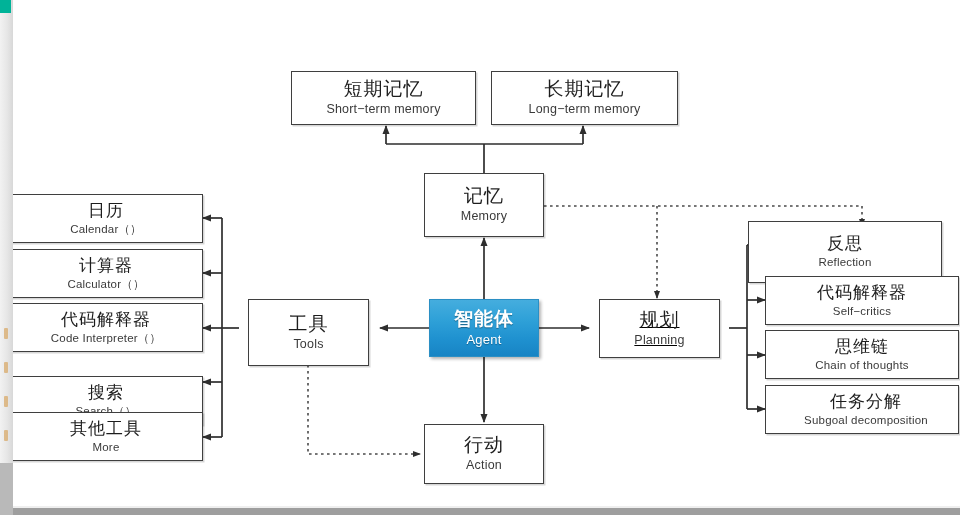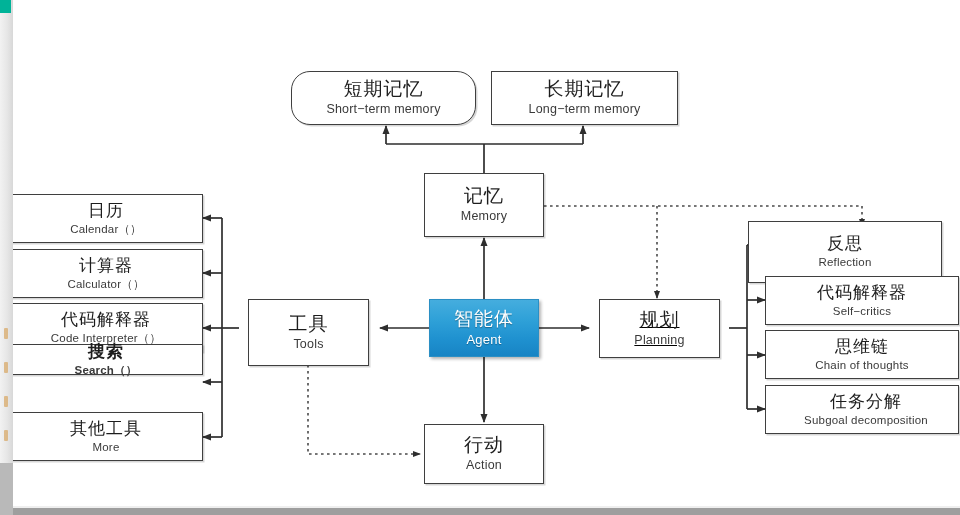--- a/index.html
+++ b/index.html
@@ -26,21 +26,21 @@
   .node .cn{color:#1d1d1d;font-size:19px;letter-spacing:1px;margin-bottom:3px;}
   .node .en{color:#3a3a3a;font-size:12.5px;letter-spacing:.2px;}
 
   .node.small .cn{font-size:17px;}
   .node.small .en{font-size:11.5px;}
 
   .node.agent{
       background:linear-gradient(to bottom,#45adde 0%,#2fa1d8 35%,#1e90cf 72%,#1784c4 100%);
       border:1px solid #2b8fc4;
       box-shadow:2px 2px 3px rgba(0,0,0,.30);}
-  .node.agent .cn{color:#ffffff;font-weight:normal;font-size:19px;
+  .node.agent .cn{color:#ffffff;font-weight:bold;font-size:19px;
       text-shadow:0 1px 1px rgba(0,0,0,.35);}
   .node.agent .en{color:#ffffff;font-size:13px;
       text-shadow:0 1px 1px rgba(0,0,0,.3);}
 </style>
 </head>
 <body>
 
 <div id="stage">
 
   <svg class="diagram" viewBox="0 0 960 515">
@@ -85,21 +85,21 @@
 
     <g stroke="#4a4a4a" stroke-width="1.6" fill="none" stroke-dasharray="2.6 3.4" stroke-linecap="butt">
 
       <path d="M544,206 L862,206 L862,226" marker-end="url(#arrowd)"></path>
       <path d="M657,206 L657,298" marker-end="url(#arrowd)"></path>
 
       <path d="M308,359 L308,454 L420,454" marker-end="url(#arrowd)"></path>
     </g>
   </svg>
 
-  <div class="node" style="left:291px;top:71px;width:185px;height:54px;border-radius:19px;">
+  <div class="node" style="left:291px;top:71px;width:185px;height:54px;">
     <div class="cn">短期记忆</div>
     <div class="en">Short−term memory</div>
   </div>
   <div class="node" style="left:491px;top:71px;width:187px;height:54px;">
     <div class="cn">长期记忆</div>
     <div class="en">Long−term memory</div>
   </div>
 
   <div class="node" style="left:424px;top:173px;width:120px;height:64px;">
     <div class="cn">记忆</div>
@@ -131,21 +131,21 @@
     <div class="en">Calendar（）</div>
   </div>
   <div class="node small" style="left:9px;top:249px;width:194px;height:49px;">
     <div class="cn">计算器</div>
     <div class="en">Calculator（）</div>
   </div>
   <div class="node small" style="left:9px;top:303px;width:194px;height:49px;">
     <div class="cn">代码解释器</div>
     <div class="en">Code Interpreter（）</div>
   </div>
-  <div class="node small" style="left:9px;top:344px;width:194px;height:31px;font-weight:bold;">
+  <div class="node small" style="left:9px;top:376px;width:194px;height:49px;">
     <div class="cn">搜索</div>
     <div class="en">Search（）</div>
   </div>
   <div class="node small" style="left:9px;top:412px;width:194px;height:49px;">
     <div class="cn">其他工具</div>
     <div class="en">More</div>
   </div>
 
   <div class="node small" style="left:748px;top:221px;width:194px;height:62px;">
     <div class="cn">反思</div>

